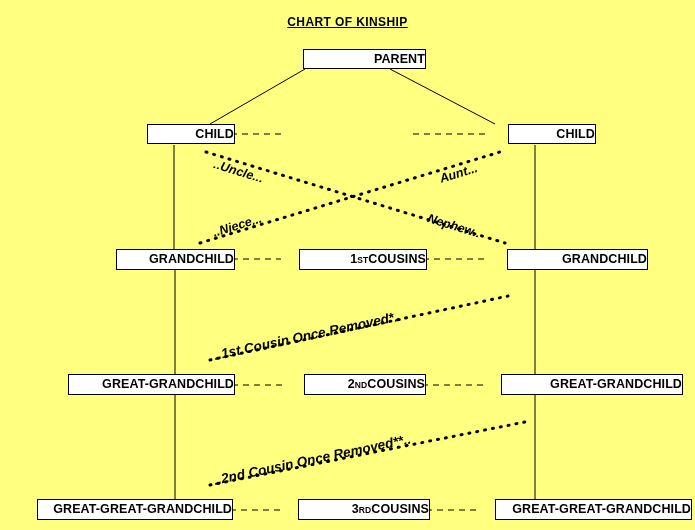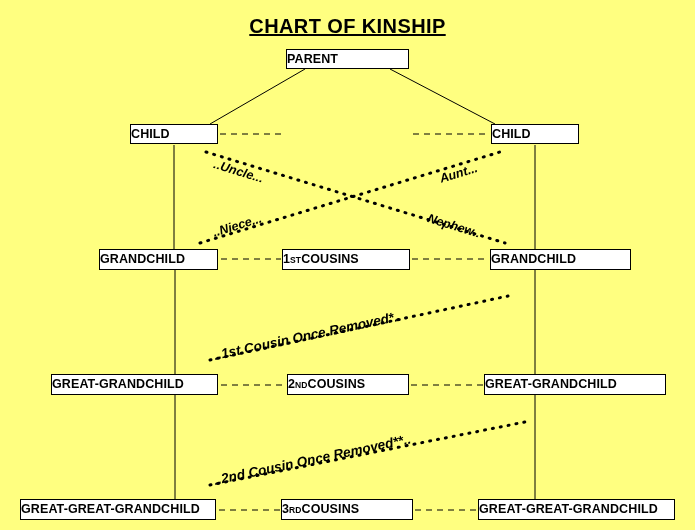--- a/index.html
+++ b/index.html
@@ -20,42 +20,43 @@
     left: 0; top: 0;
     width: 695px;
     height: 530px;
   }
   .title {
     position: absolute;
     left: 0;
     top: 15px;
     width: 695px;
     text-align: center;
-    font-size: 20px;
+    font-size: 12px;
     font-weight: bold;
     color: #000;
     letter-spacing: 0.4px;
     text-decoration: underline;
     font-family: "Liberation Sans", sans-serif;
   }
   .node {
     position: absolute;
     box-sizing: border-box;
     background: #ffffff;
     border: 1px solid #000000;
     color: #000000;
     font-weight: bold;
     font-size: 12.5px;
     line-height: 1;
     display: flex;
     align-items: center;
-    justify-content: flex-start;
+    justify-content: flex-end;
     white-space: nowrap;
     font-family: "Liberation Sans", sans-serif;
     letter-spacing: 0.1px;
+    margin-left: 17px;
   }
   .node sup {
     font-size: 8.5px;
     vertical-align: super;
     line-height: 0;
   }
   .rel-label {
     position: absolute;
     color: #000000;
     font-weight: bold;

